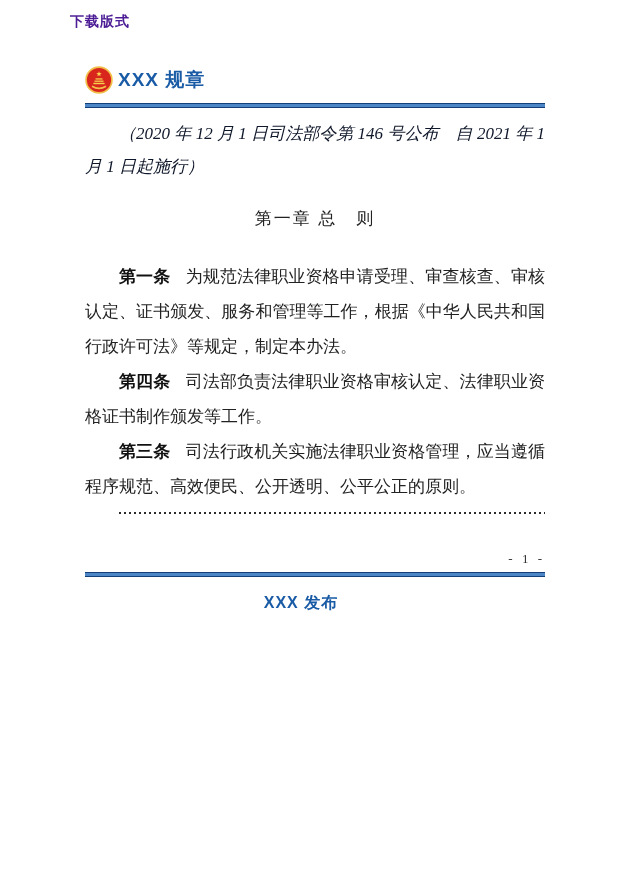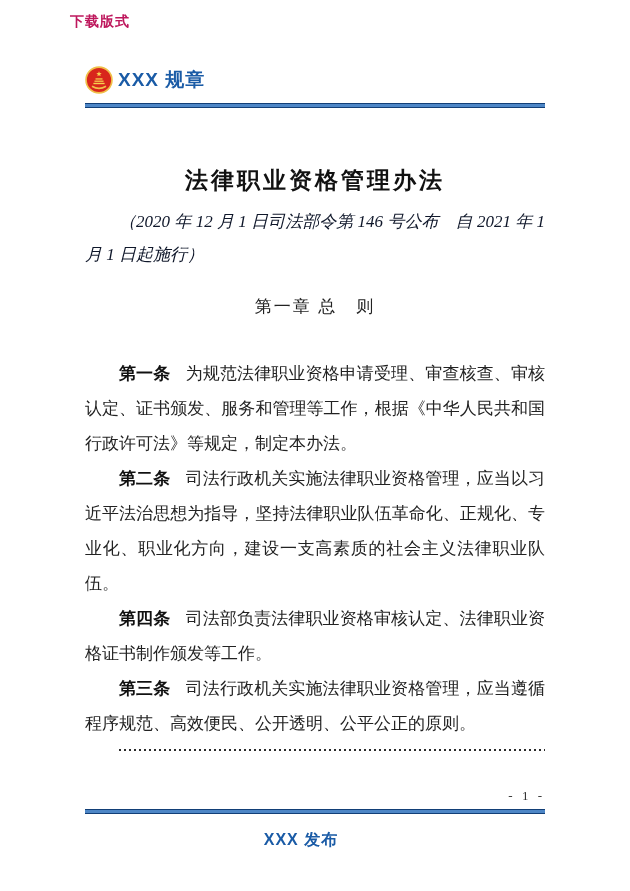--- a/index.html
+++ b/index.html
@@ -15,21 +15,21 @@
     overflow: hidden;
     font-family: "Liberation Serif", "DejaVu Serif", serif;
     color: #1f1f1f;
   }
   .download-label {
     position: absolute;
     top: 13px;
     left: 70px;
     font-size: 14px;
     font-weight: bold;
-    color: #be185d;
+    color: #4c1d95;
     letter-spacing: 1px;
     cursor: pointer;
   }
   .content {
     position: absolute;
     left: 85px;
     width: 460px;
     top: 0;
   }
   .header-row {
@@ -78,21 +78,21 @@
   }
   .chapter-heading {
     margin-top: 24px;
     text-align: center;
     font-family: "Liberation Sans", "DejaVu Sans", sans-serif;
     font-size: 17px;
     letter-spacing: 2px;
     color: #222222;
   }
   .articles {
-    margin-top: 38px;
+    margin-top: 29px;
   }
   .articles p {
     margin: 0;
     font-size: 17px;
     line-height: 35px;
     text-indent: 2em;
     text-align: justify;
     color: #222222;
   }
   .articles p b {
@@ -154,29 +154,27 @@
         <rect x="15" y="17.6" width="10" height="1.8" fill="#f6d14e"></rect>
         <rect x="13.5" y="20.8" width="13" height="1.8" fill="#f6d14e"></rect>
         <rect x="12" y="24" width="16" height="2" fill="#f6d14e"></rect>
         <path d="M10,29 Q20,35 30,29" fill="none" stroke="#f0c04a" stroke-width="2.4"></path>
       </svg>
       <span class="org-label">XXX 规章</span>
     </div>
 
     <div class="rule"></div>
 
-    <div class="doc-title">法律职业资格管理办法</div>
 
     <div class="promulgation">（2020 年 12 月 1 日司法部令第 146 号公布　自 2021 年 1 月 1 日起施行）</div>
 
     <div class="chapter-heading">第一章 总　则</div>
 
     <div class="articles">
       <p><b>第一条</b><span>为规范法律职业资格申请受理、审查核查、审核认定、证书颁发、服务和管理等工作，根据《中华人民共和国行政许可法》等规定，制定本办法。</span></p>
-      <p><b>第二条</b><span>司法行政机关实施法律职业资格管理，应当以习近平法治思想为指导，坚持法律职业队伍革命化、正规化、专业化、职业化方向，建设一支高素质的社会主义法律职业队伍。</span></p>
       <p><b>第四条</b><span>司法部负责法律职业资格审核认定、法律职业资格证书制作颁发等工作。</span></p>
       <p><b>第三条</b><span>司法行政机关实施法律职业资格管理，应当遵循程序规范、高效便民、公开透明、公平公正的原则。</span></p>
     </div>
 
     <div class="dotline"></div>
 
     <div class="page-number">- 1 -</div>
 
     <div class="foot-rule"></div>
 

